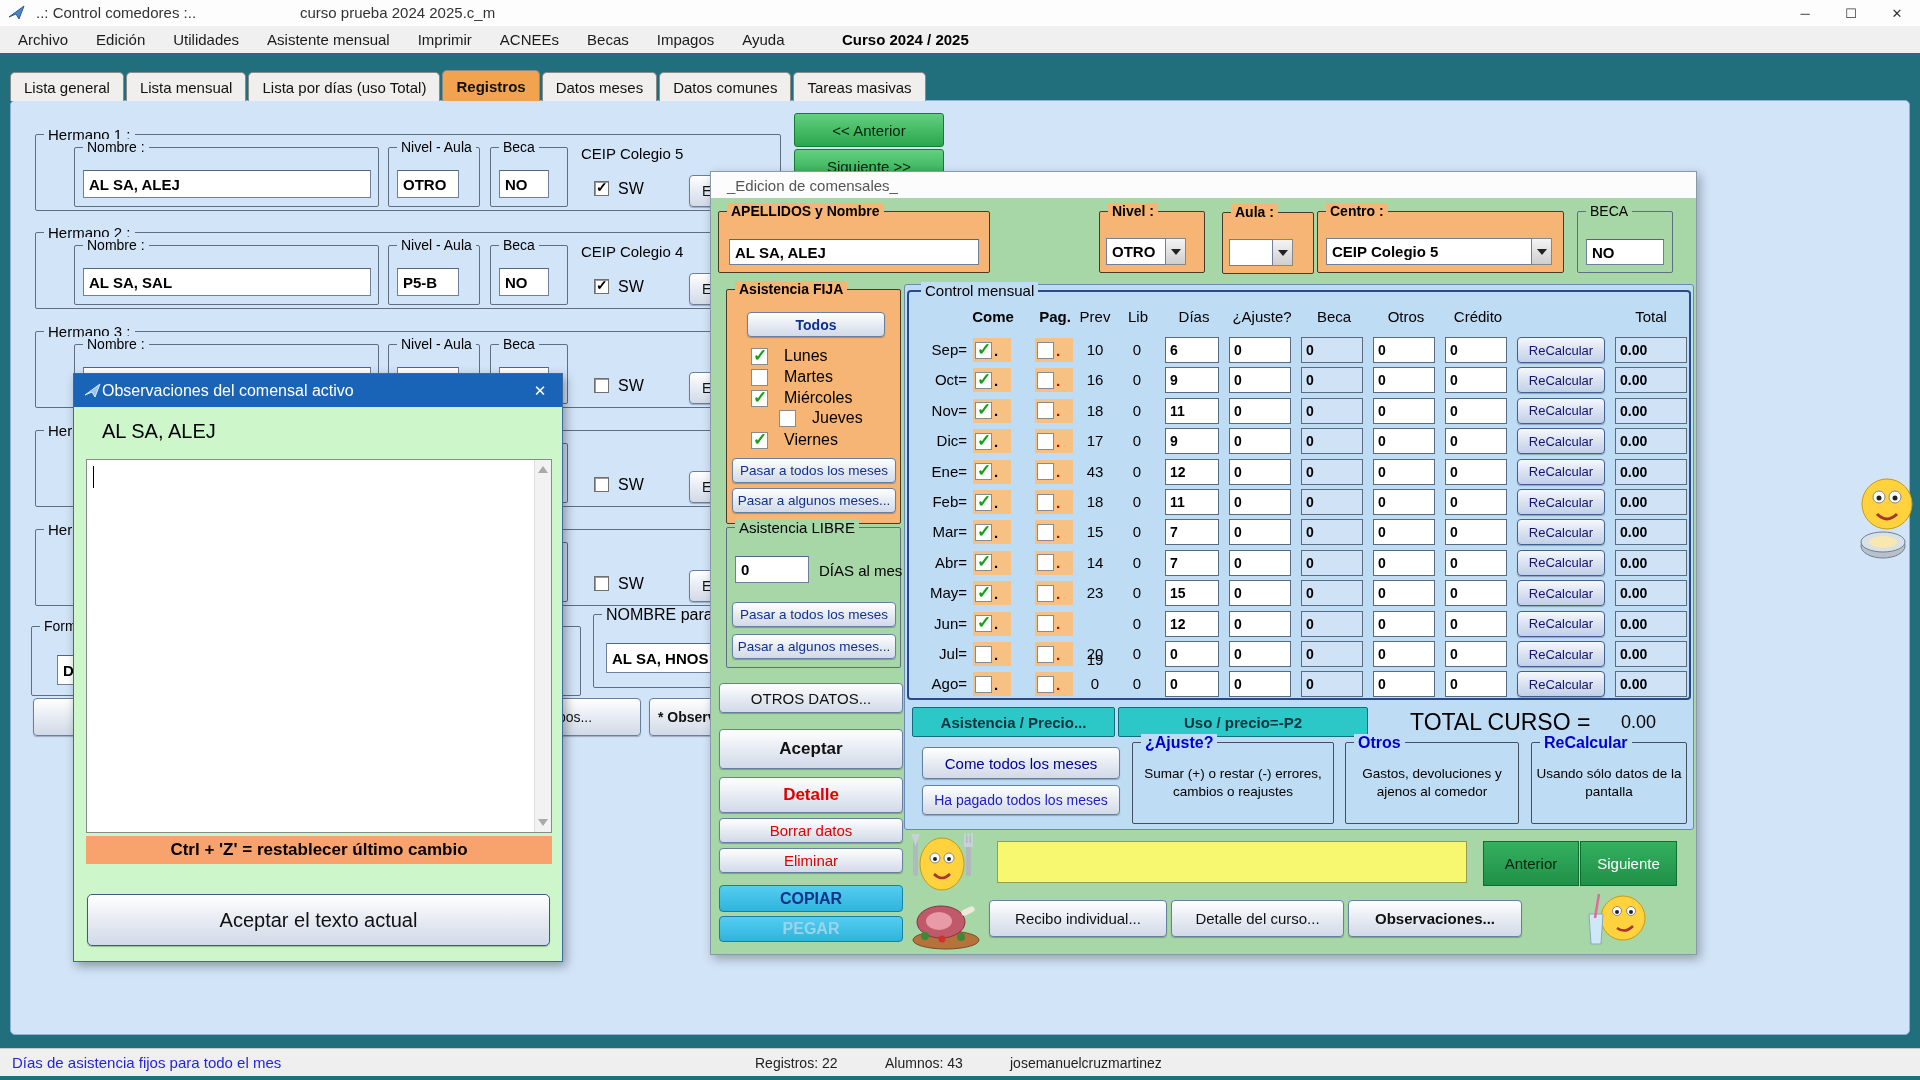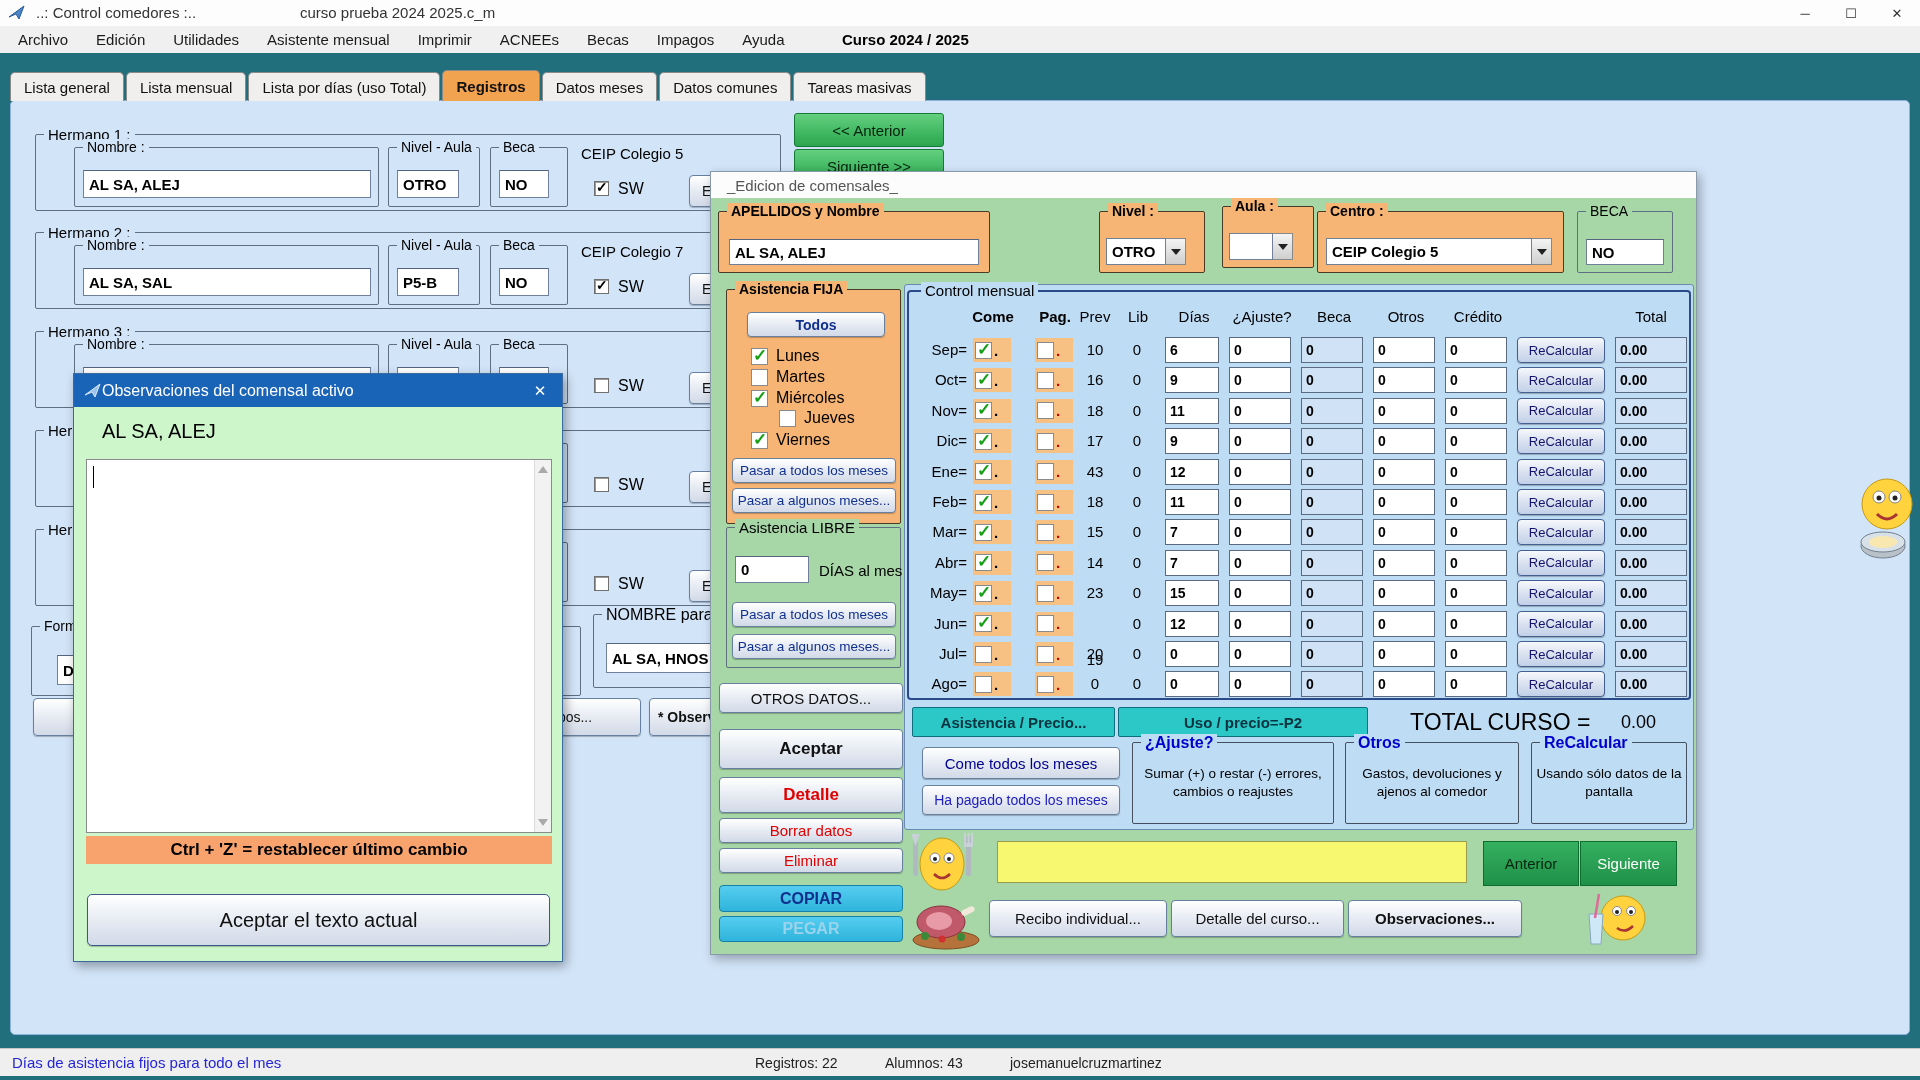--- a/index.html
+++ b/index.html
@@ -73,21 +73,21 @@
   .btn.recal{top:0;height:26px;font-size:13px;color:#14146e;background:linear-gradient(180deg,#f6f8fc,#dae2f0 50%,#c2d0e8);border-color:#44608e;}
   .tealbtn{position:absolute;height:30px;background:#2cc7c7;border:1px solid #0e6e7e;border-radius:2px;display:flex;align-items:center;justify-content:center;font-size:15px;font-weight:600;color:#07333f;}
   .bluegrp{position:absolute;border:1px solid #44505e;border-radius:2px;height:82px;}
   .bluegrp .gtext{position:absolute;left:4px;right:4px;top:22px;text-align:center;font-size:13.5px;color:#000;line-height:1.35;}
   .greenbtn2{position:absolute;width:96px;height:45px;background:linear-gradient(180deg,#35b05f,#1f9048);border:1px solid #0e6e30;display:flex;align-items:center;justify-content:center;font-size:15px;}
   .cyanbtn{position:absolute;left:8px;width:184px;background:linear-gradient(180deg,#55cdf0,#2fb4dc);border:1px solid #1580a8;border-radius:4px;display:flex;align-items:center;justify-content:center;font-size:16px;color:#10308e;font-weight:600;}
   
   #statusbar{position:absolute;left:0;top:1048px;width:1920px;height:28px;background:#efefef;border-top:1px solid #c8c8c8;}
   #status-left{position:absolute;left:12px;top:5px;font-size:15px;color:#2525d8;}
   .status-item{position:absolute;top:6px;font-size:14px;color:#222;}
-  .dayrow{position:absolute;left:0;display:flex;align-items:center;gap:8px;height:20px;}
+  .dayrow{position:absolute;left:0;display:flex;align-items:center;gap:16px;height:20px;}
   .daylbl{font-size:16px;color:#000;white-space:nowrap;}
   .smiley{position:absolute;}
 </style>
 </head>
 <body>
 
 <div id="screen">
 
   <div id="titlebar">
     <svg class="abs" style="left:8px;top:4px" width="18" height="18" viewBox="0 0 18 18">
@@ -170,21 +170,21 @@
           <div class="fld" style="left: 8px; top: 22px; width: 288px; height: 28px;">AL SA, SAL</div>
         </div>
         <div class="grp" style="left: 352px; top: 12px; width: 92px; height: 60px;">
           <div class="glbl glbl-blue">Nivel - Aula</div>
           <div class="fld" style="left: 8px; top: 22px; width: 62px; height: 28px;">P5-B</div>
         </div>
         <div class="grp" style="left: 454px; top: 12px; width: 78px; height: 60px;">
           <div class="glbl glbl-blue">Beca</div>
           <div class="fld" style="left: 8px; top: 22px; width: 50px; height: 28px;">NO</div>
         </div>
-        <div class="txt" style="left: 545px; top: 10px; font-size: 15px;">CEIP Colegio 7</div>
+        <div class="txt" style="left: 545px; top: 10px; font-size: 15px;">CEIP Colegio 4</div>
         <div class="wincb wchecked" style="left: 558px; top: 46px;"></div>
         <div class="txt" style="left: 582px; top: 45px; font-size: 16px;">SW</div>
         <div class="btn" style="left: 653px; top: 40px; width: 86px; height: 32px; justify-content: flex-start; padding-left: 12px;">Edita</div>
       </div>
       <div class="grp" style="left: 24px; top: 230px; width: 746px; height: 77px;">
         <div class="glbl glbl-blue" style="font-size: 15px;">Hermano 3 :</div>
         <div class="grp" style="left: 38px; top: 12px; width: 305px; height: 60px;">
           <div class="glbl glbl-blue">Nombre :</div>
           <div class="fld" style="left: 8px; top: 22px; width: 288px; height: 28px;"></div>
         </div>
@@ -267,21 +267,21 @@
       <div class="glbl glbl-orange">APELLIDOS  y Nombre</div>
       <div class="fld" style="left:10px;top:27px;width:250px;height:26px">AL SA, ALEJ</div>
     </div>
     <div class="grp ogrp" style="left:388px;top:39px;width:106px;height:62px">
       <div class="glbl glbl-orange">Nivel  :</div>
       <div class="combo" style="left:6px;top:26px">
         <div class="cfld" style="width:60px">OTRO</div>
         <div class="cbtn"></div>
       </div>
     </div>
-    <div class="grp ogrp" style="left:511px;top:34px;width:92px;height:62px">
+    <div class="grp ogrp" style="left:511px;top:40px;width:92px;height:62px">
       <div class="glbl glbl-orange">Aula :</div>
       <div class="combo" style="left:6px;top:26px">
         <div class="cfld" style="width:44px"></div>
         <div class="cbtn"></div>
       </div>
     </div>
     <div class="grp ogrp" style="left:606px;top:39px;width:247px;height:62px">
       <div class="glbl glbl-orange">Centro :</div>
       <div class="combo" style="left:8px;top:26px">
         <div class="cfld" style="width:206px">CEIP Colegio 5</div>

